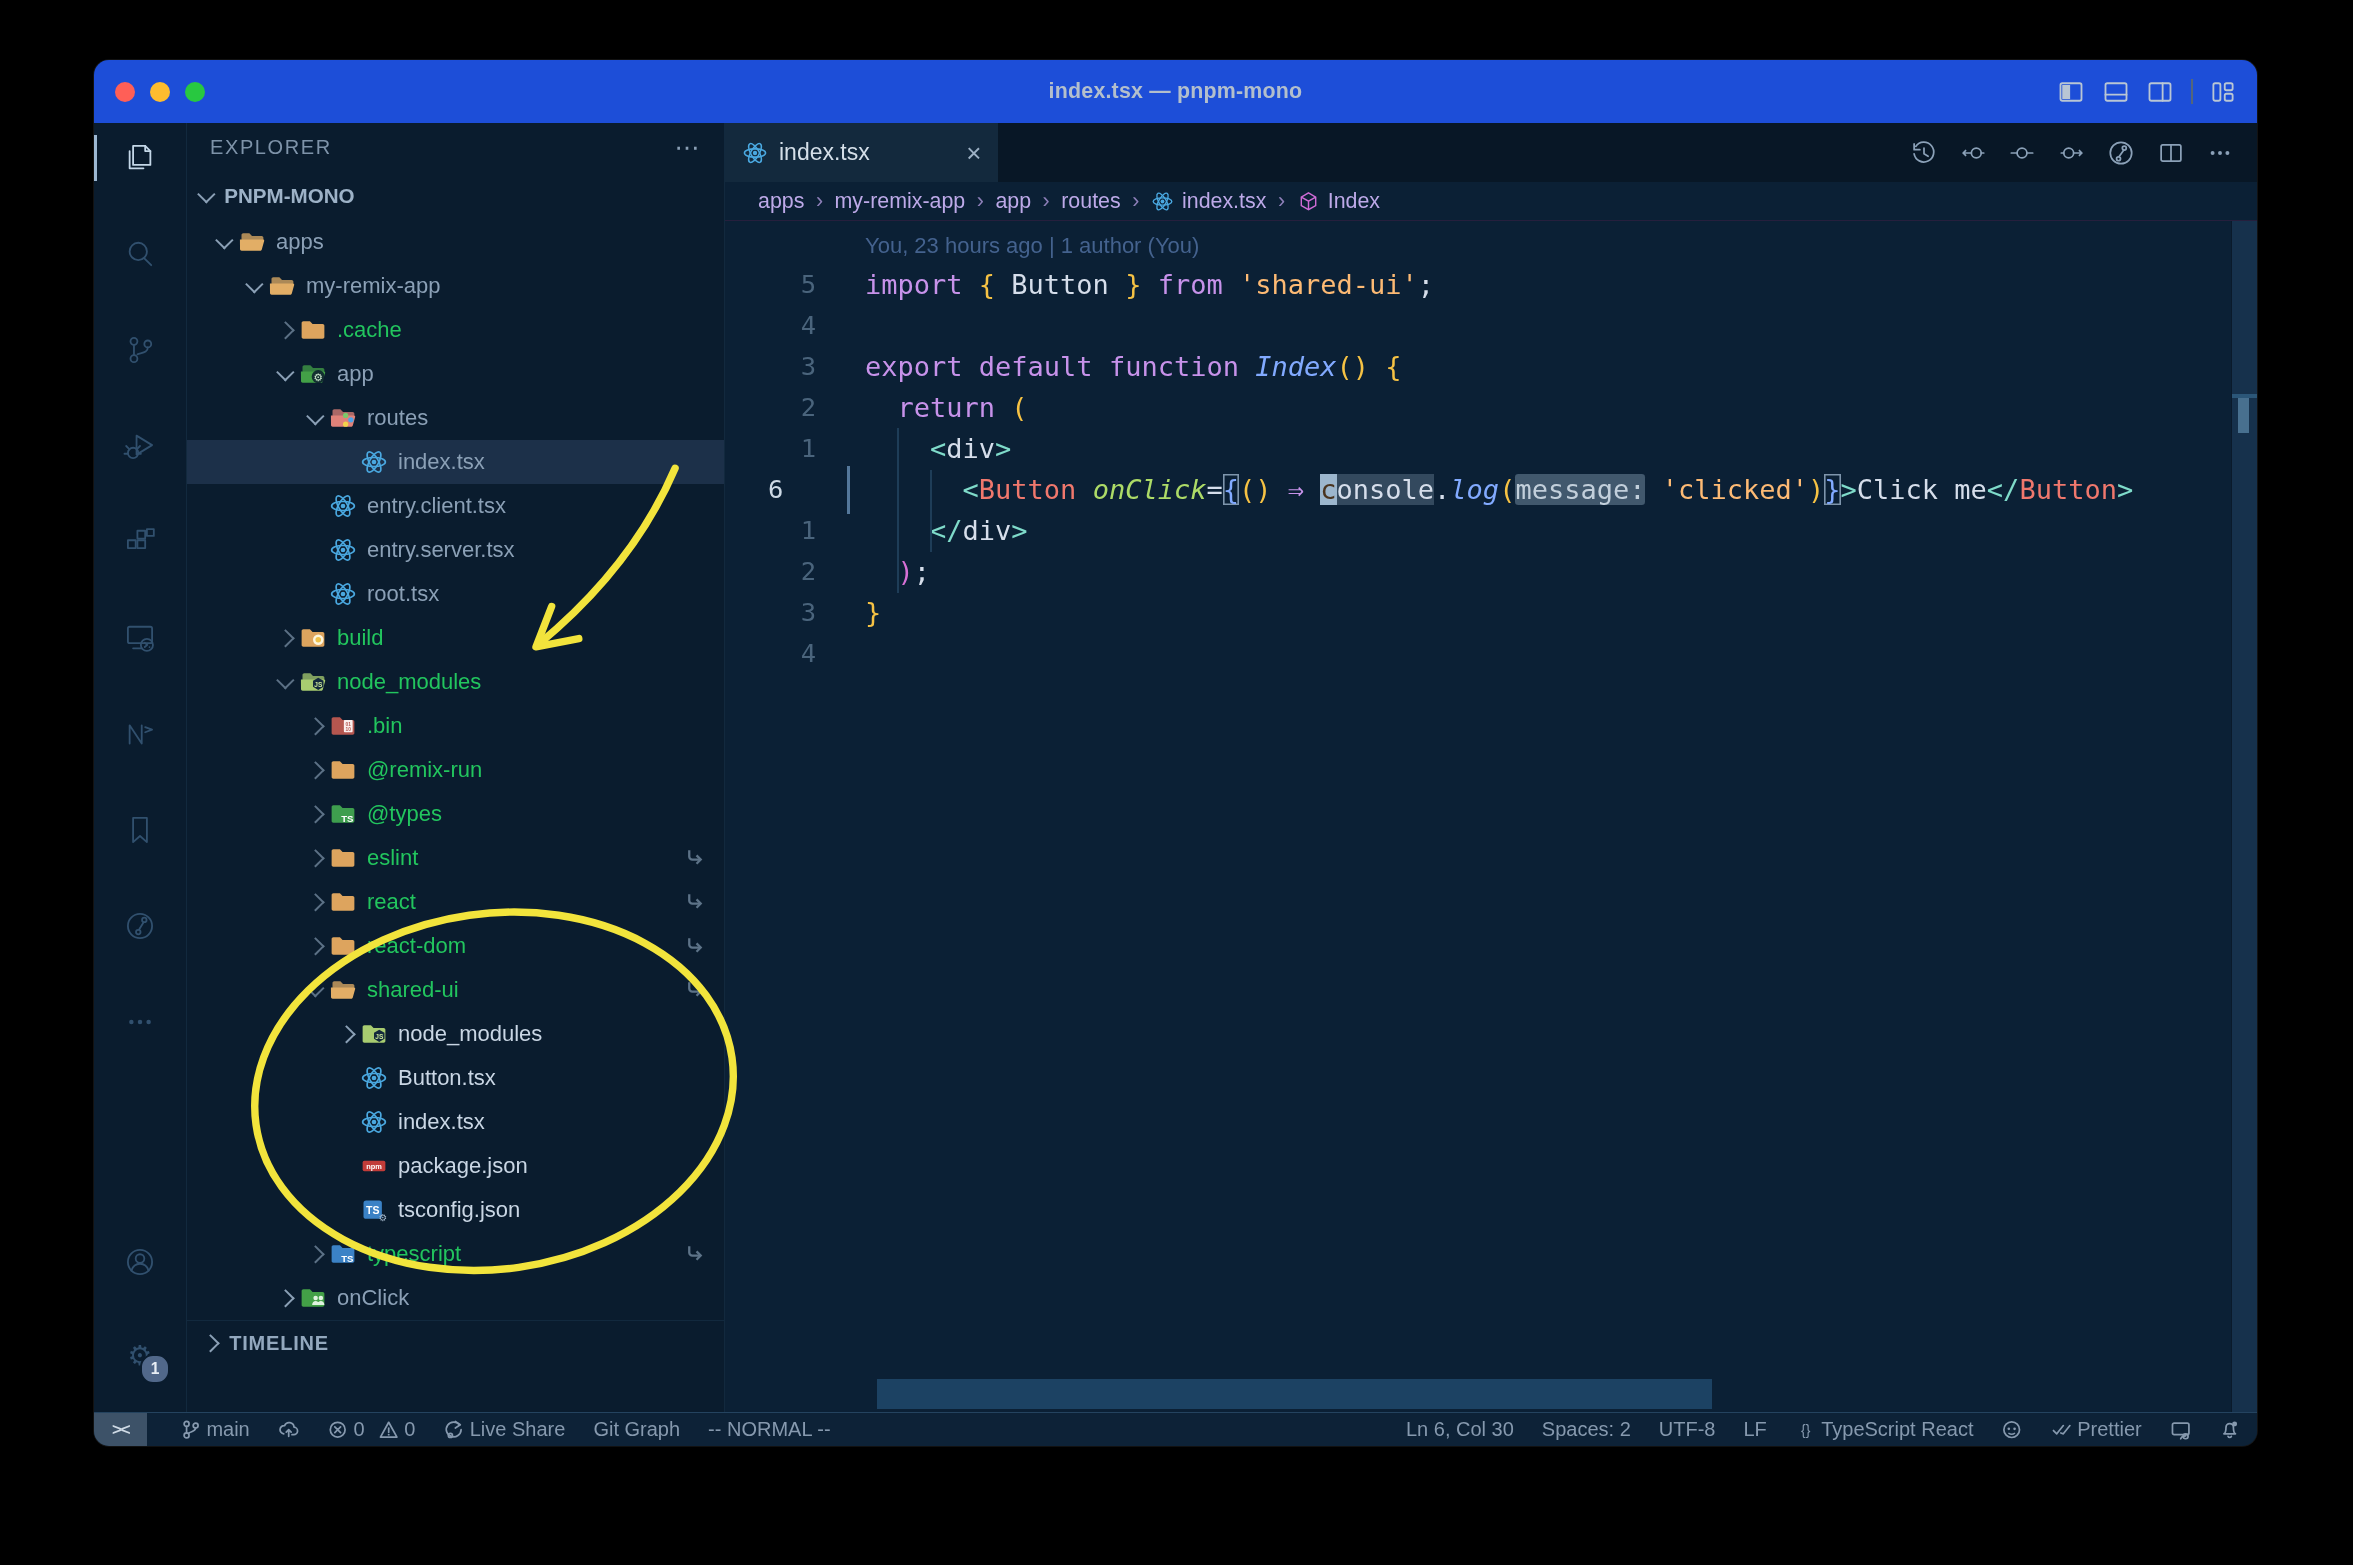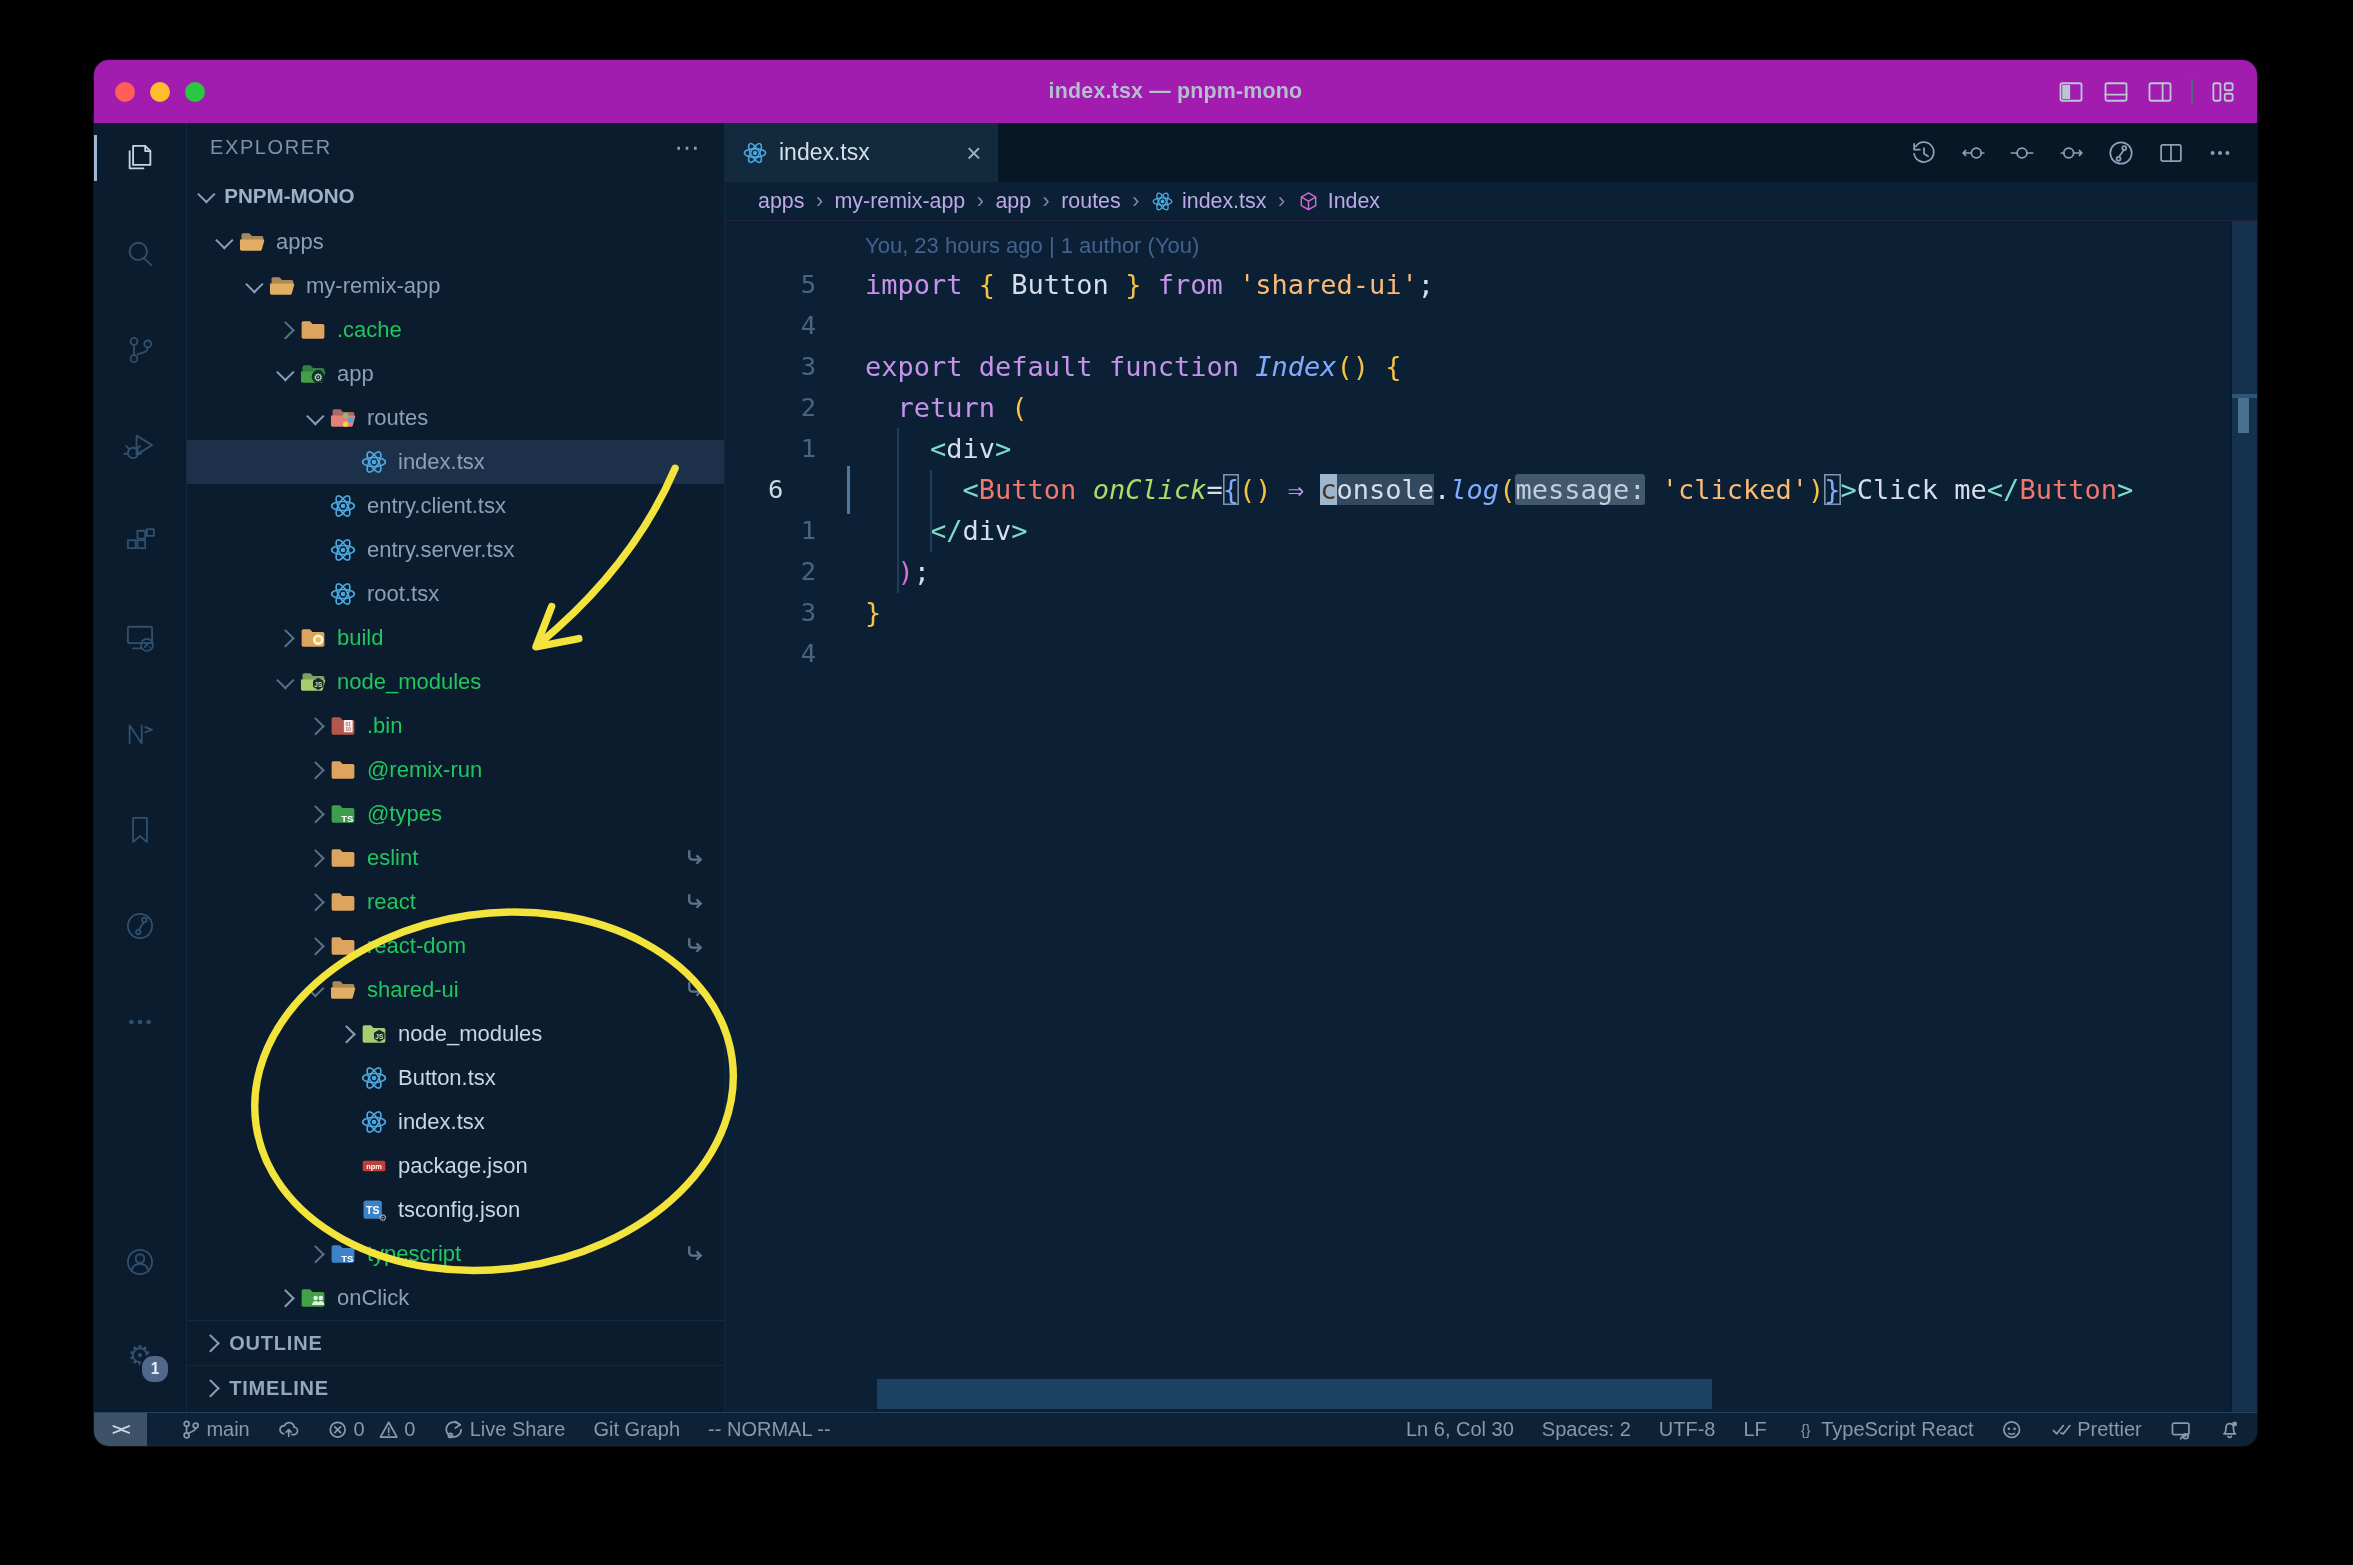--- a/index.html
+++ b/index.html
@@ -1,20 +1,20 @@
 <!DOCTYPE html>
 <html style="font-size:13px"><head>
 <meta charset="utf-8">
 <style>
   html,body{margin:0;padding:0;background:#000;width:2354px;height:1565px;overflow:hidden;
     font-family:"Liberation Sans",sans-serif;-webkit-font-smoothing:antialiased;}
   .window{position:absolute;left:94px;top:60px;width:2163px;height:1386px;background:#0b2035;
     border-radius:15px;overflow:hidden;display:flex;flex-direction:column;box-shadow:0 0 0 0.8px rgba(255,255,255,.09);}
   
-  .titlebar{height:63px;flex:0 0 63px;background:#a21caf;position:relative;display:flex;align-items:center;justify-content:center;}
+  .titlebar{height:63px;flex:0 0 63px;background:#1d4ed8;position:relative;display:flex;align-items:center;justify-content:center;}
   .lights{position:absolute;left:21.4px;top:0;height:100%;display:flex;align-items:center;gap:15px;}
   .light{width:20px;height:20px;border-radius:50%;}
   .title{color:#b3bfcc;font-size:21.4px;font-weight:bold;letter-spacing:0.2px;}
   .tb-right{position:absolute;right:20px;top:0;height:100%;display:flex;align-items:center;gap:16.5px;}
   .tb-ic{width:28px;height:28px;display:inline-flex;}
   .tb-sep{width:1.6px;height:25px;background:#54667a;}
   
   .main{flex:1;display:flex;min-height:0;}
   .activitybar{width:92px;flex:0 0 92px;background:#0a1c2e;border-right:1.6px solid #12293e;display:flex;flex-direction:column;align-items:center;padding:15px 0 36px 0;}
   .ab-top{display:flex;flex-direction:column;gap:56px;align-items:center;}
@@ -661,24 +661,20 @@
                 <circle cx="19" cy="16" r="2.6" fill="#dff2df"></circle>
                 <circle cx="25" cy="16" r="2.6" fill="#dff2df"></circle>
                 <path d="M15 24c0-3 2-4.5 4-4.5s4 1.5 4 4.5zM21 24c0-3 2-4.5 4-4.5s4 1.5 4 4.5z" fill="#dff2df"></path>
               </svg>
             </span>
             <span class="lbl">onClick</span>
           </div>
         </div>
       <div class="sb-panel">
         <span class="chev closed"></span>
-        <span>OUTLINE</span>
-      </div>
-      <div class="sb-panel">
-        <span class="chev closed"></span>
         <span>TIMELINE</span>
       </div>
     </div>
 
     <div class="edcol">
       <div class="tabbar">
         <div class="tab">
           <span class="fic" id="tab-icon">
               <svg viewBox="0 0 32 32" xmlns="http://www.w3.org/2000/svg">
                 <g fill="none" stroke="#4aa8e0" stroke-width="1.9">

